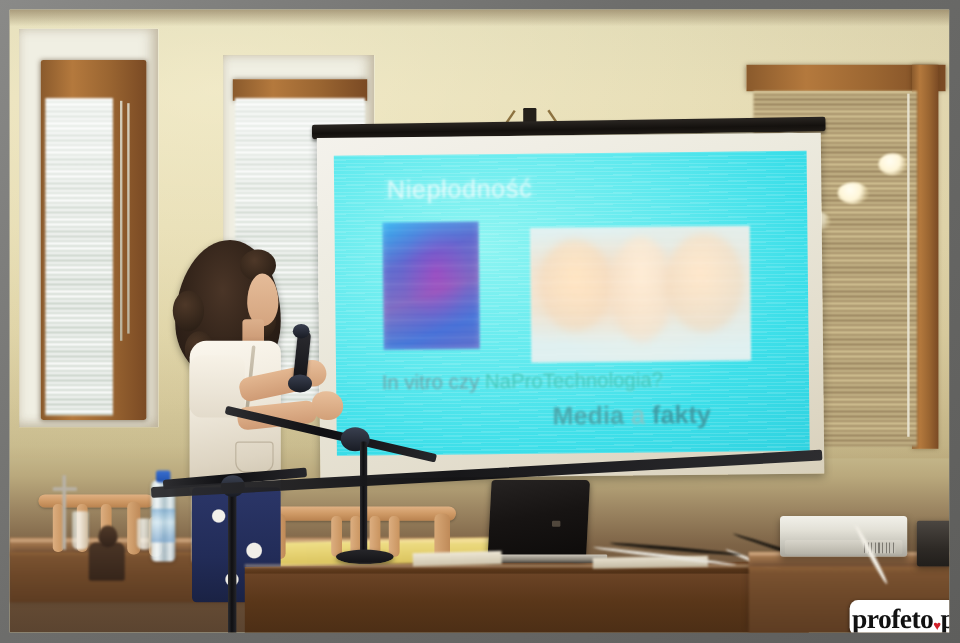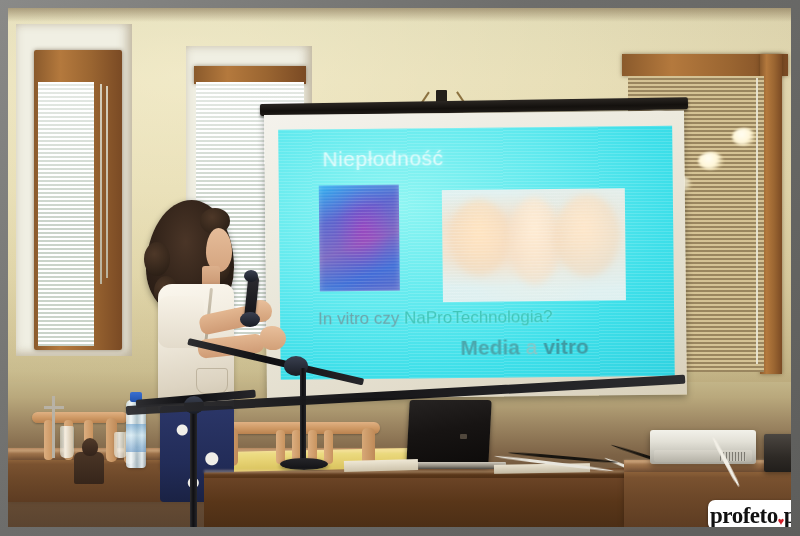--- a/index.html
+++ b/index.html
@@ -394,21 +394,21 @@
 
           <div class="slide-line2 blur-soft" style="left:38px;top:180px;font-size:17px;">
             <span class="b">In vitro</span>
             <span class="b">czy</span>
             <span class="c">NaProTechnologia?</span>
           </div>
 
           <div class="slide-line3 blur-soft" style="left:180px;top:208px;font-size:21px;">
             <span class="m">Media</span>
             <span class="a">a</span>
-            <span class="f">vitro</span>
+            <span class="f">fakty</span>
           </div>
 
         </div>
       </div>
     </div>
   </div>
 
   <div class="table-top blur-soft" style="left:0;top:440px;width:470px;height:16px;"></div>
   <div class="table-front blur-soft" style="left:0;top:452px;width:470px;height:42px;"></div>
   <div class="cloth blur-soft" style="left:212px;top:442px;width:190px;height:20px;transform:rotate(-1.2deg);"></div>

